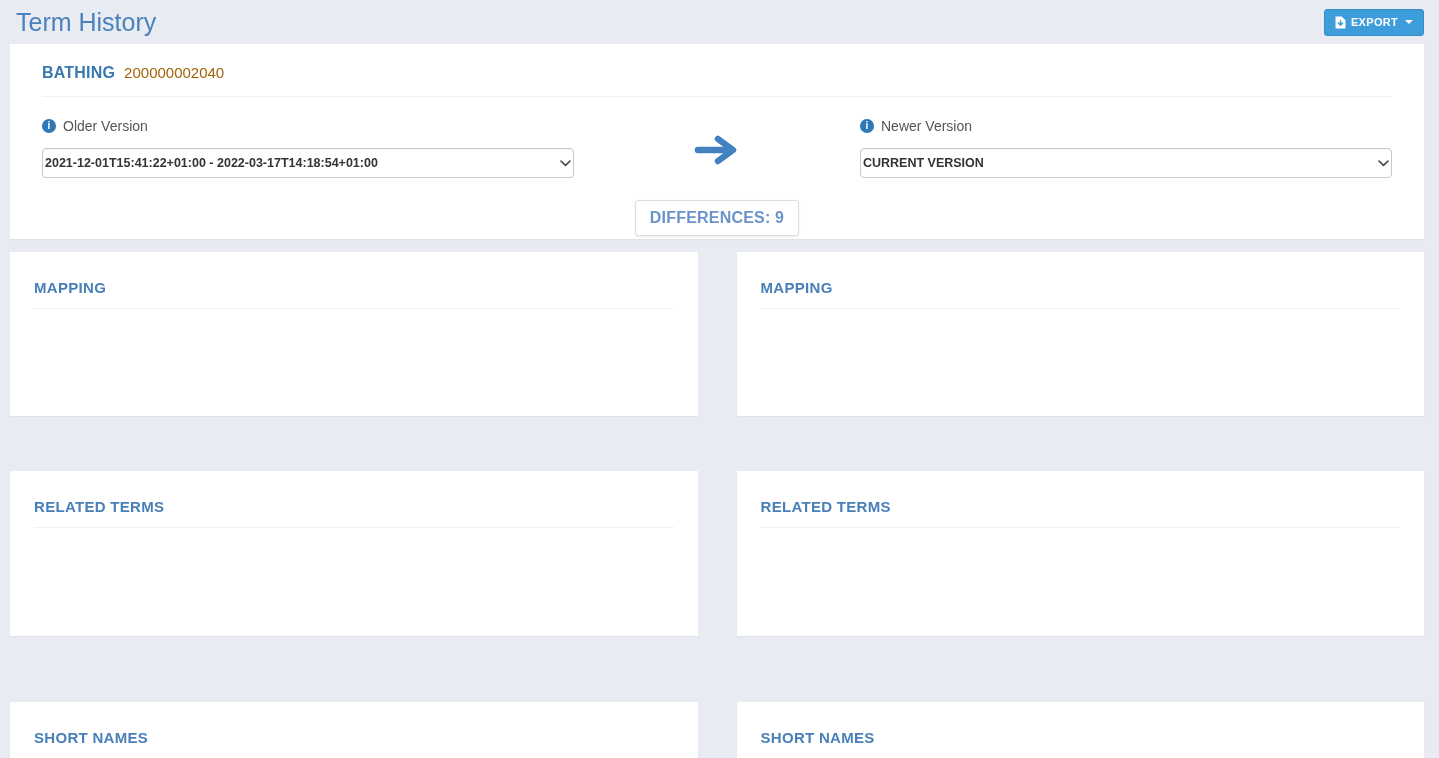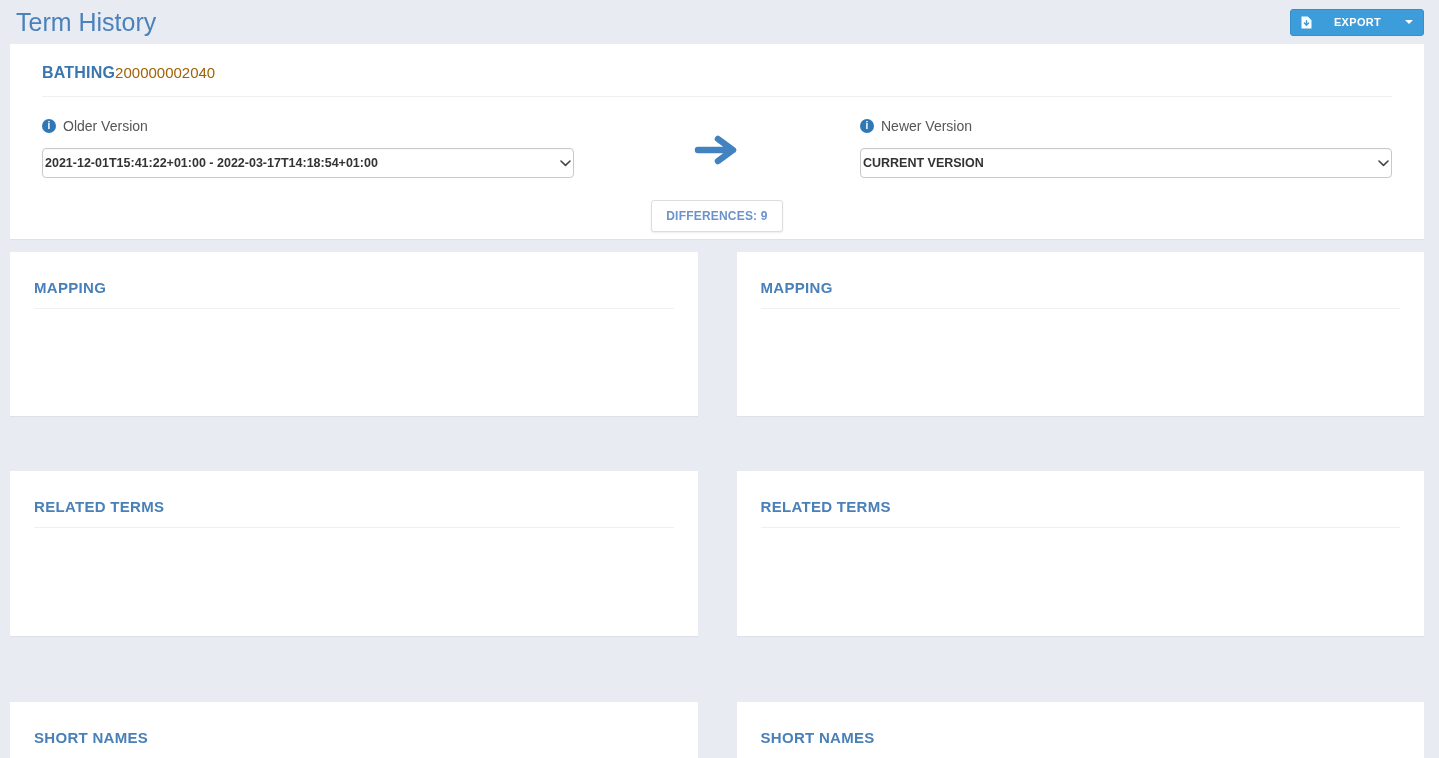--- a/index.html
+++ b/index.html
@@ -18,21 +18,21 @@
     padding: 0 15px 0 16px;
   }
   .page-title {
     font-size: 25px;
     font-weight: 400;
     color: #4a82bb;
   }
   .export-btn {
     display: inline-flex;
     align-items: center;
-    gap: 22px;
+    gap: 5px;
     background: #3d9dda;
     color: #ffffff;
     border: 1px solid #368fc9;
     border-radius: 3px;
     padding: 6px 10px;
     font-family: "Liberation Sans", sans-serif;
     font-size: 11px;
     font-weight: 700;
     letter-spacing: 0.3px;
     cursor: pointer;
@@ -51,21 +51,21 @@
   .card {
     background: #ffffff;
     box-shadow: 0 1px 1px rgba(0,0,0,0.04);
   }
   .top-card {
     height: 195px;
     padding: 20px 32px 0 32px;
     margin-bottom: 13px;
     overflow: hidden;
   }
-  .term-row { display: flex; align-items: baseline; }
+  .term-row { display: flex; align-items: baseline; gap: 9px; }
   .term-name { font-size: 16px; font-weight: 700; color: #3a77ae; letter-spacing: 0.2px; }
   .term-id   { font-size: 15px; font-weight: 400; color: #a16207; }
   .top-divider {
     border: none;
     border-top: 1px solid #eef0f4;
     margin: 14px 0 0 0;
   }
   .compare-row {
     display: flex;
     align-items: flex-start;
@@ -112,21 +112,21 @@
   }
   .select-box .chevron { flex: none; margin-left: 8px; display: inline-flex; }
   .arrow-wrap { margin-top: 16px; }
   .diff-badge {
     margin-top: 30px;
     background: #ffffff;
     border: 1px solid #dddddd;
     border-radius: 3px;
     box-shadow: 0 1px 2px rgba(0,0,0,0.08);
     padding: 8px 14px;
-    font-size: 12px;
+    font-size: 16px;
     font-weight: 700;
     color: #6b93cb;
     letter-spacing: 0.2px;
   }
   
   .grid {
     display: grid;
     grid-template-columns: 1fr 1fr;
     column-gap: 28px;
     row-gap: 8px;

